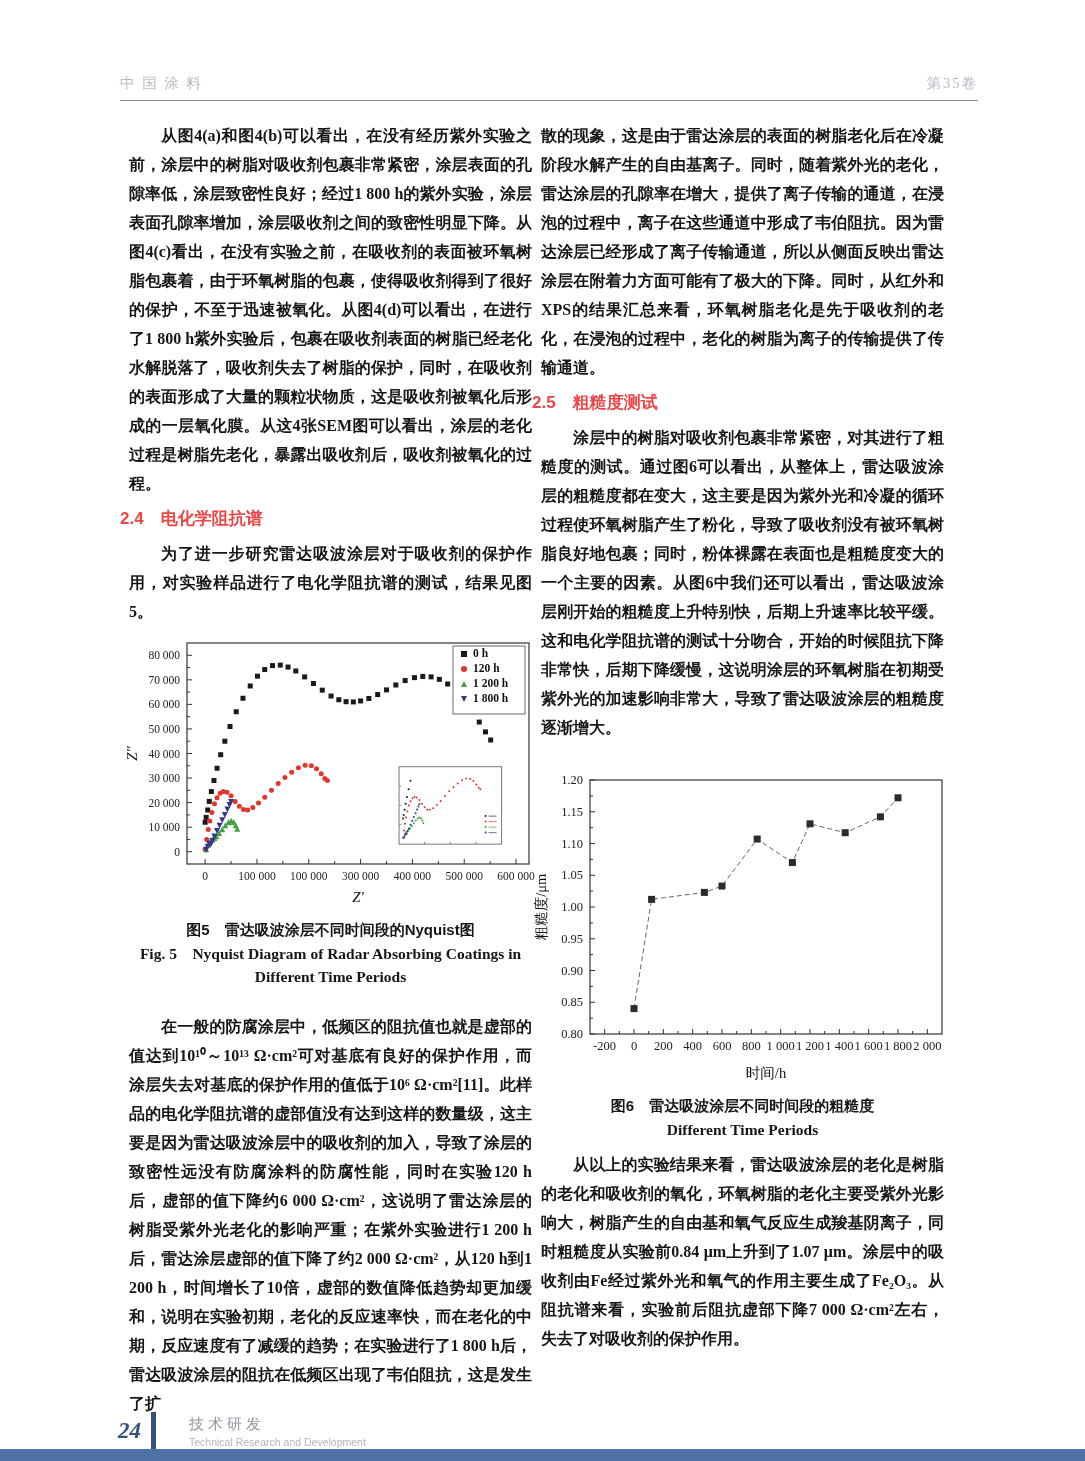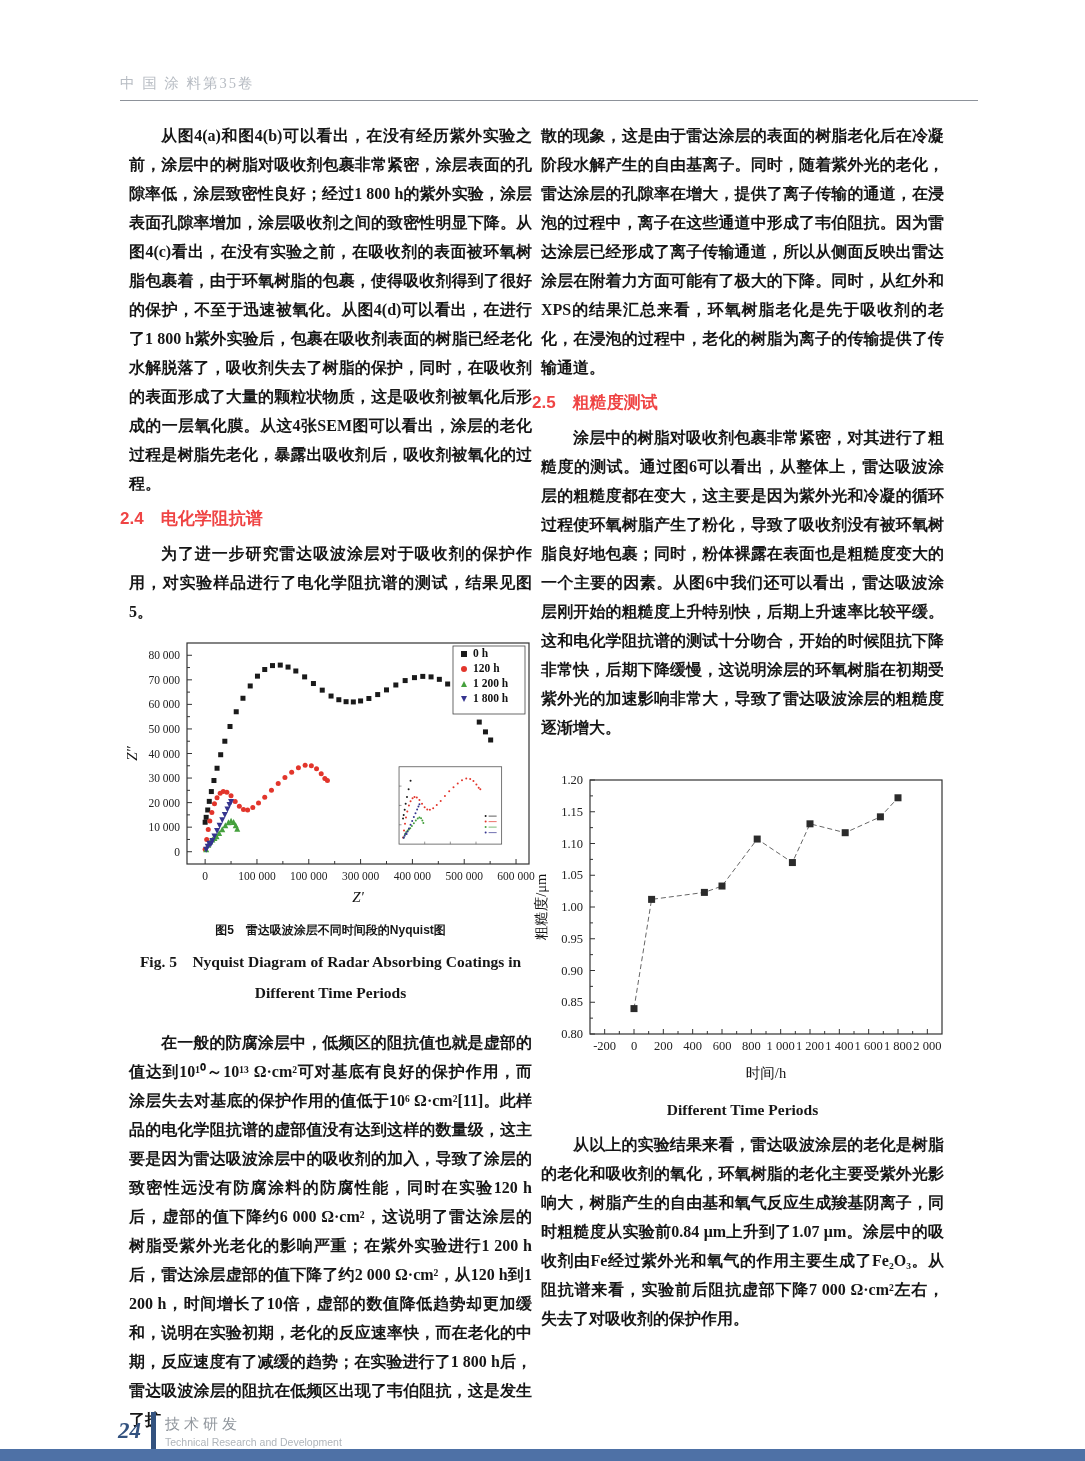--- a/index.html
+++ b/index.html
@@ -1,42 +1,42 @@
 <!DOCTYPE html>
 <html><head>
 <meta charset="utf-8">
 <style>
   html,body{margin:0;padding:0;background:#e8e8e8;}
   .page{width:1085px;height:1461px;background:#ffffff;position:relative;overflow:hidden;
         font-family:"Liberation Serif",serif;color:#161616;}
   .header{position:absolute;top:74px;left:120px;width:858px;display:flex;
-          justify-content:flex-start;align-items:flex-end;color:#b7bcc3;
+          justify-content:space-between;align-items:flex-end;color:#b7bcc3;
           font-size:14.5px;letter-spacing:2px;padding-bottom:7px;
           border-bottom:1.5px solid #8d929a;font-family:"Liberation Serif",serif;}
   .col{position:absolute;top:112px;width:421px;}
   .col-left{left:120px;}
   .col-right{left:532px;}
   .para{font-size:16px;line-height:29px;text-align:justify;margin:9px;font-weight:bold;}
   .indent{text-indent:2em;}
   .sec-h{font-family:"Liberation Sans",sans-serif;font-weight:bold;color:#ef4444;
          font-size:17px;margin:9px 0 7px;}
   .sec-big{font-family:"Liberation Sans",sans-serif;font-weight:bold;color:#6d9ab2;
          font-size:24px;margin:26px 0 12px;letter-spacing:2px;}
   .fig{text-align:center;margin:10px 0 2px;}
   .fig6wrap{margin-top:26px;}
-  .cap-cn{font-family:"Liberation Sans",sans-serif;font-weight:bold;font-size:12px;
+  .cap-cn{font-family:"Liberation Sans",sans-serif;font-weight:bold;font-size:15px;
           text-align:center;margin:4px 0 0;line-height:24px;}
   .cap-en{font-family:"Liberation Serif",serif;font-weight:bold;font-size:15.5px;
-          text-align:center;margin:8px;line-height:23px;}
+          text-align:center;margin:0;line-height:23px;}
   .para-after-fig{margin-top:24px;}
   .footer{position:absolute;left:118px;top:1412px;display:flex;align-items:center;}
   .pageno{font-style:italic;font-weight:bold;font-size:23px;color:#33527f;
           font-family:"Liberation Serif",serif;}
   .fbar{width:5px;height:38px;background:#33527f;margin:0 9px 0 10px;}
-  .fmeta{display:flex;flex-direction:column;justify-content:center;}
+  .fmeta{display:flex;flex-direction:column;justify-content:center;margin-left:24px;}
   .f-cn{font-family:"Liberation Sans",sans-serif;color:#8f959c;font-size:15px;letter-spacing:4px;}
   .f-en{font-family:"Liberation Sans",sans-serif;color:#b0b5bb;font-size:10.5px;margin-top:2px;}
   .bottom-strip{position:absolute;left:0;bottom:0;width:1085px;height:12px;background:#4e71a6;}
   .fig svg text{font-family:"Liberation Serif",serif;}
 </style>
 </head>
 <body>
 
 <div class="page">
 
@@ -366,20 +366,21 @@
           <rect x="116.1" y="127.88" width="7" height="7" fill="#2b2b2b"></rect>
           <rect x="168.9" y="120.89500000000007" width="7" height="7" fill="#2b2b2b"></rect>
           <rect x="186.5" y="114.54500000000004" width="7" height="7" fill="#2b2b2b"></rect>
           <rect x="221.7" y="67.55499999999998" width="7" height="7" fill="#2b2b2b"></rect>
           <rect x="256.9" y="91.04999999999995" width="7" height="7" fill="#2b2b2b"></rect>
           <rect x="274.5" y="52.31499999999997" width="7" height="7" fill="#2b2b2b"></rect>
           <rect x="309.7" y="61.204999999999984" width="7" height="7" fill="#2b2b2b"></rect>
           <rect x="344.9" y="45.33000000000004" width="7" height="7" fill="#2b2b2b"></rect>
           <rect x="362.5" y="26.28000000000003" width="7" height="7" fill="#2b2b2b"></rect>
         </svg></div>
+    <p class="cap-cn">图6　雷达吸波涂层不同时间段的粗糙度</p>
     <p class="cap-en">Different Time Periods</p>
     <p class="para indent">从以上的实验结果来看，雷达吸波涂层的老化是树脂的老化和吸收剂的氧化，环氧树脂的老化主要受紫外光影响大，树脂产生的自由基和氧气反应生成羧基阴离子，同时粗糙度从实验前0.84 μm上升到了1.07 μm。涂层中的吸收剂由Fe经过紫外光和氧气的作用主要生成了Fe₂O₃。从阻抗谱来看，实验前后阻抗虚部下降7 000 Ω·cm²左右，失去了对吸收剂的保护作用。</p>
   </div>
 
   <div class="footer">
     <span class="pageno">24</span>
     <span class="fbar"></span>
     <span class="fmeta">
       <span class="f-cn">技术研发</span>
       <span class="f-en">Technical Research and Development</span>

